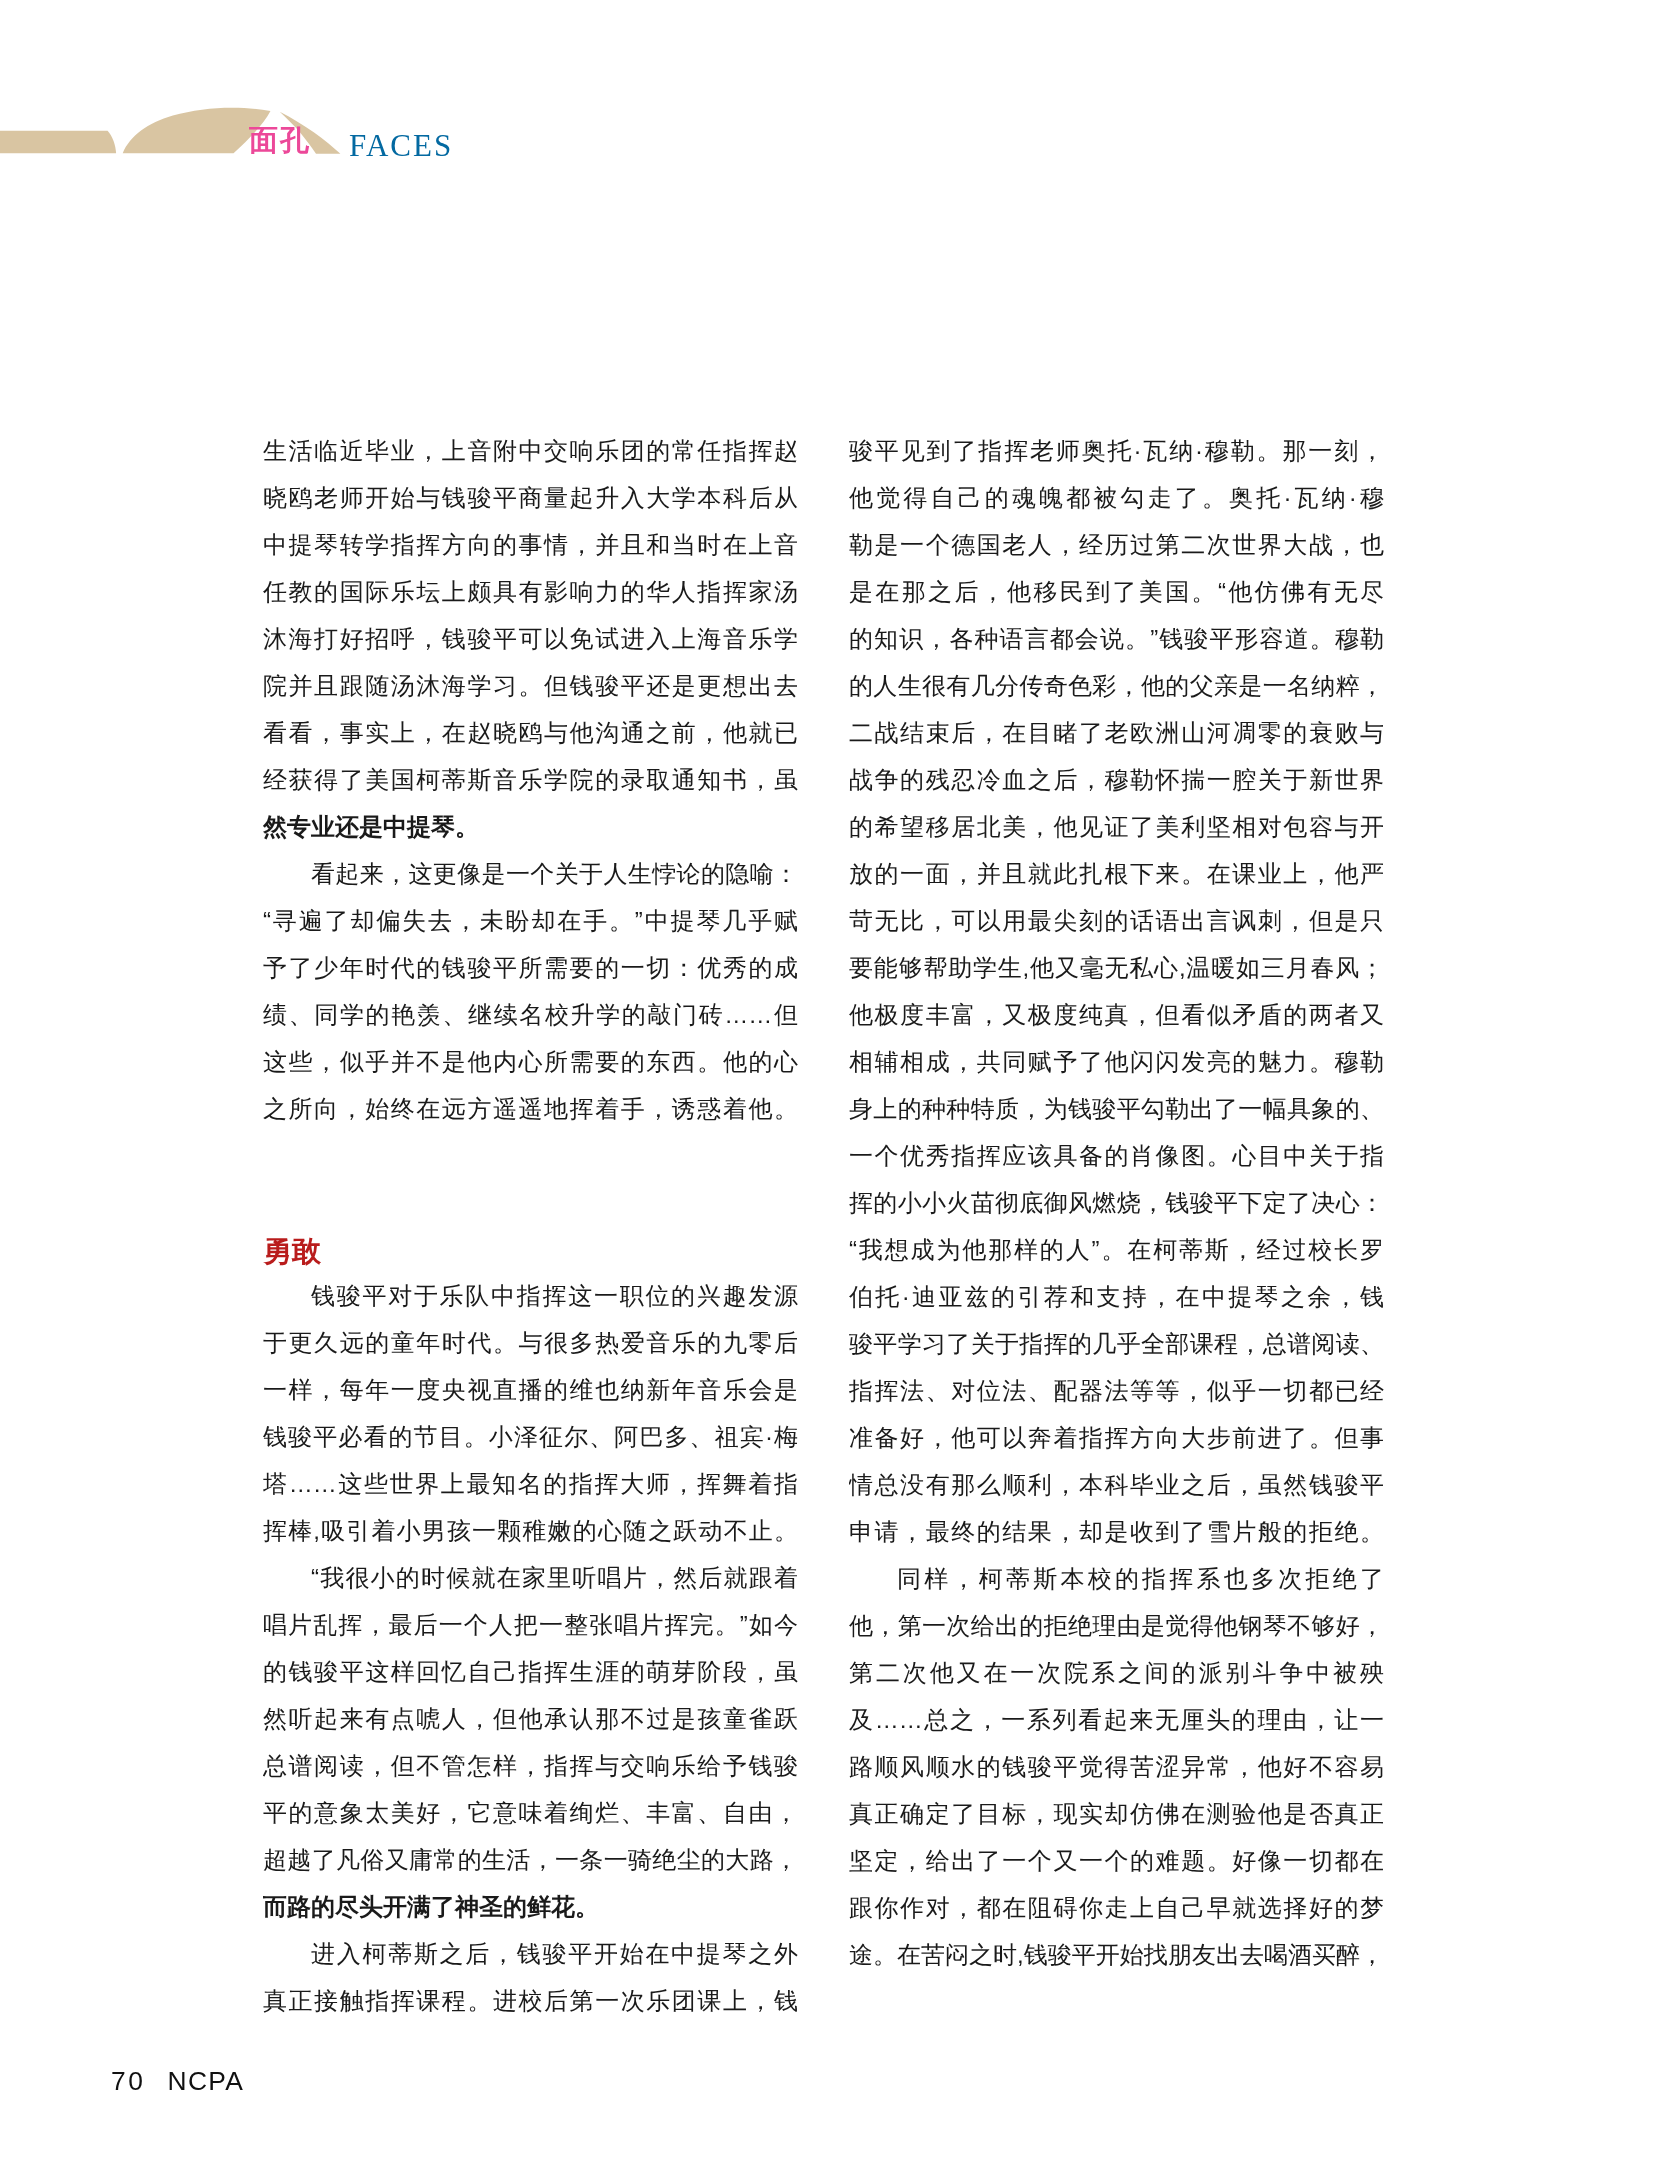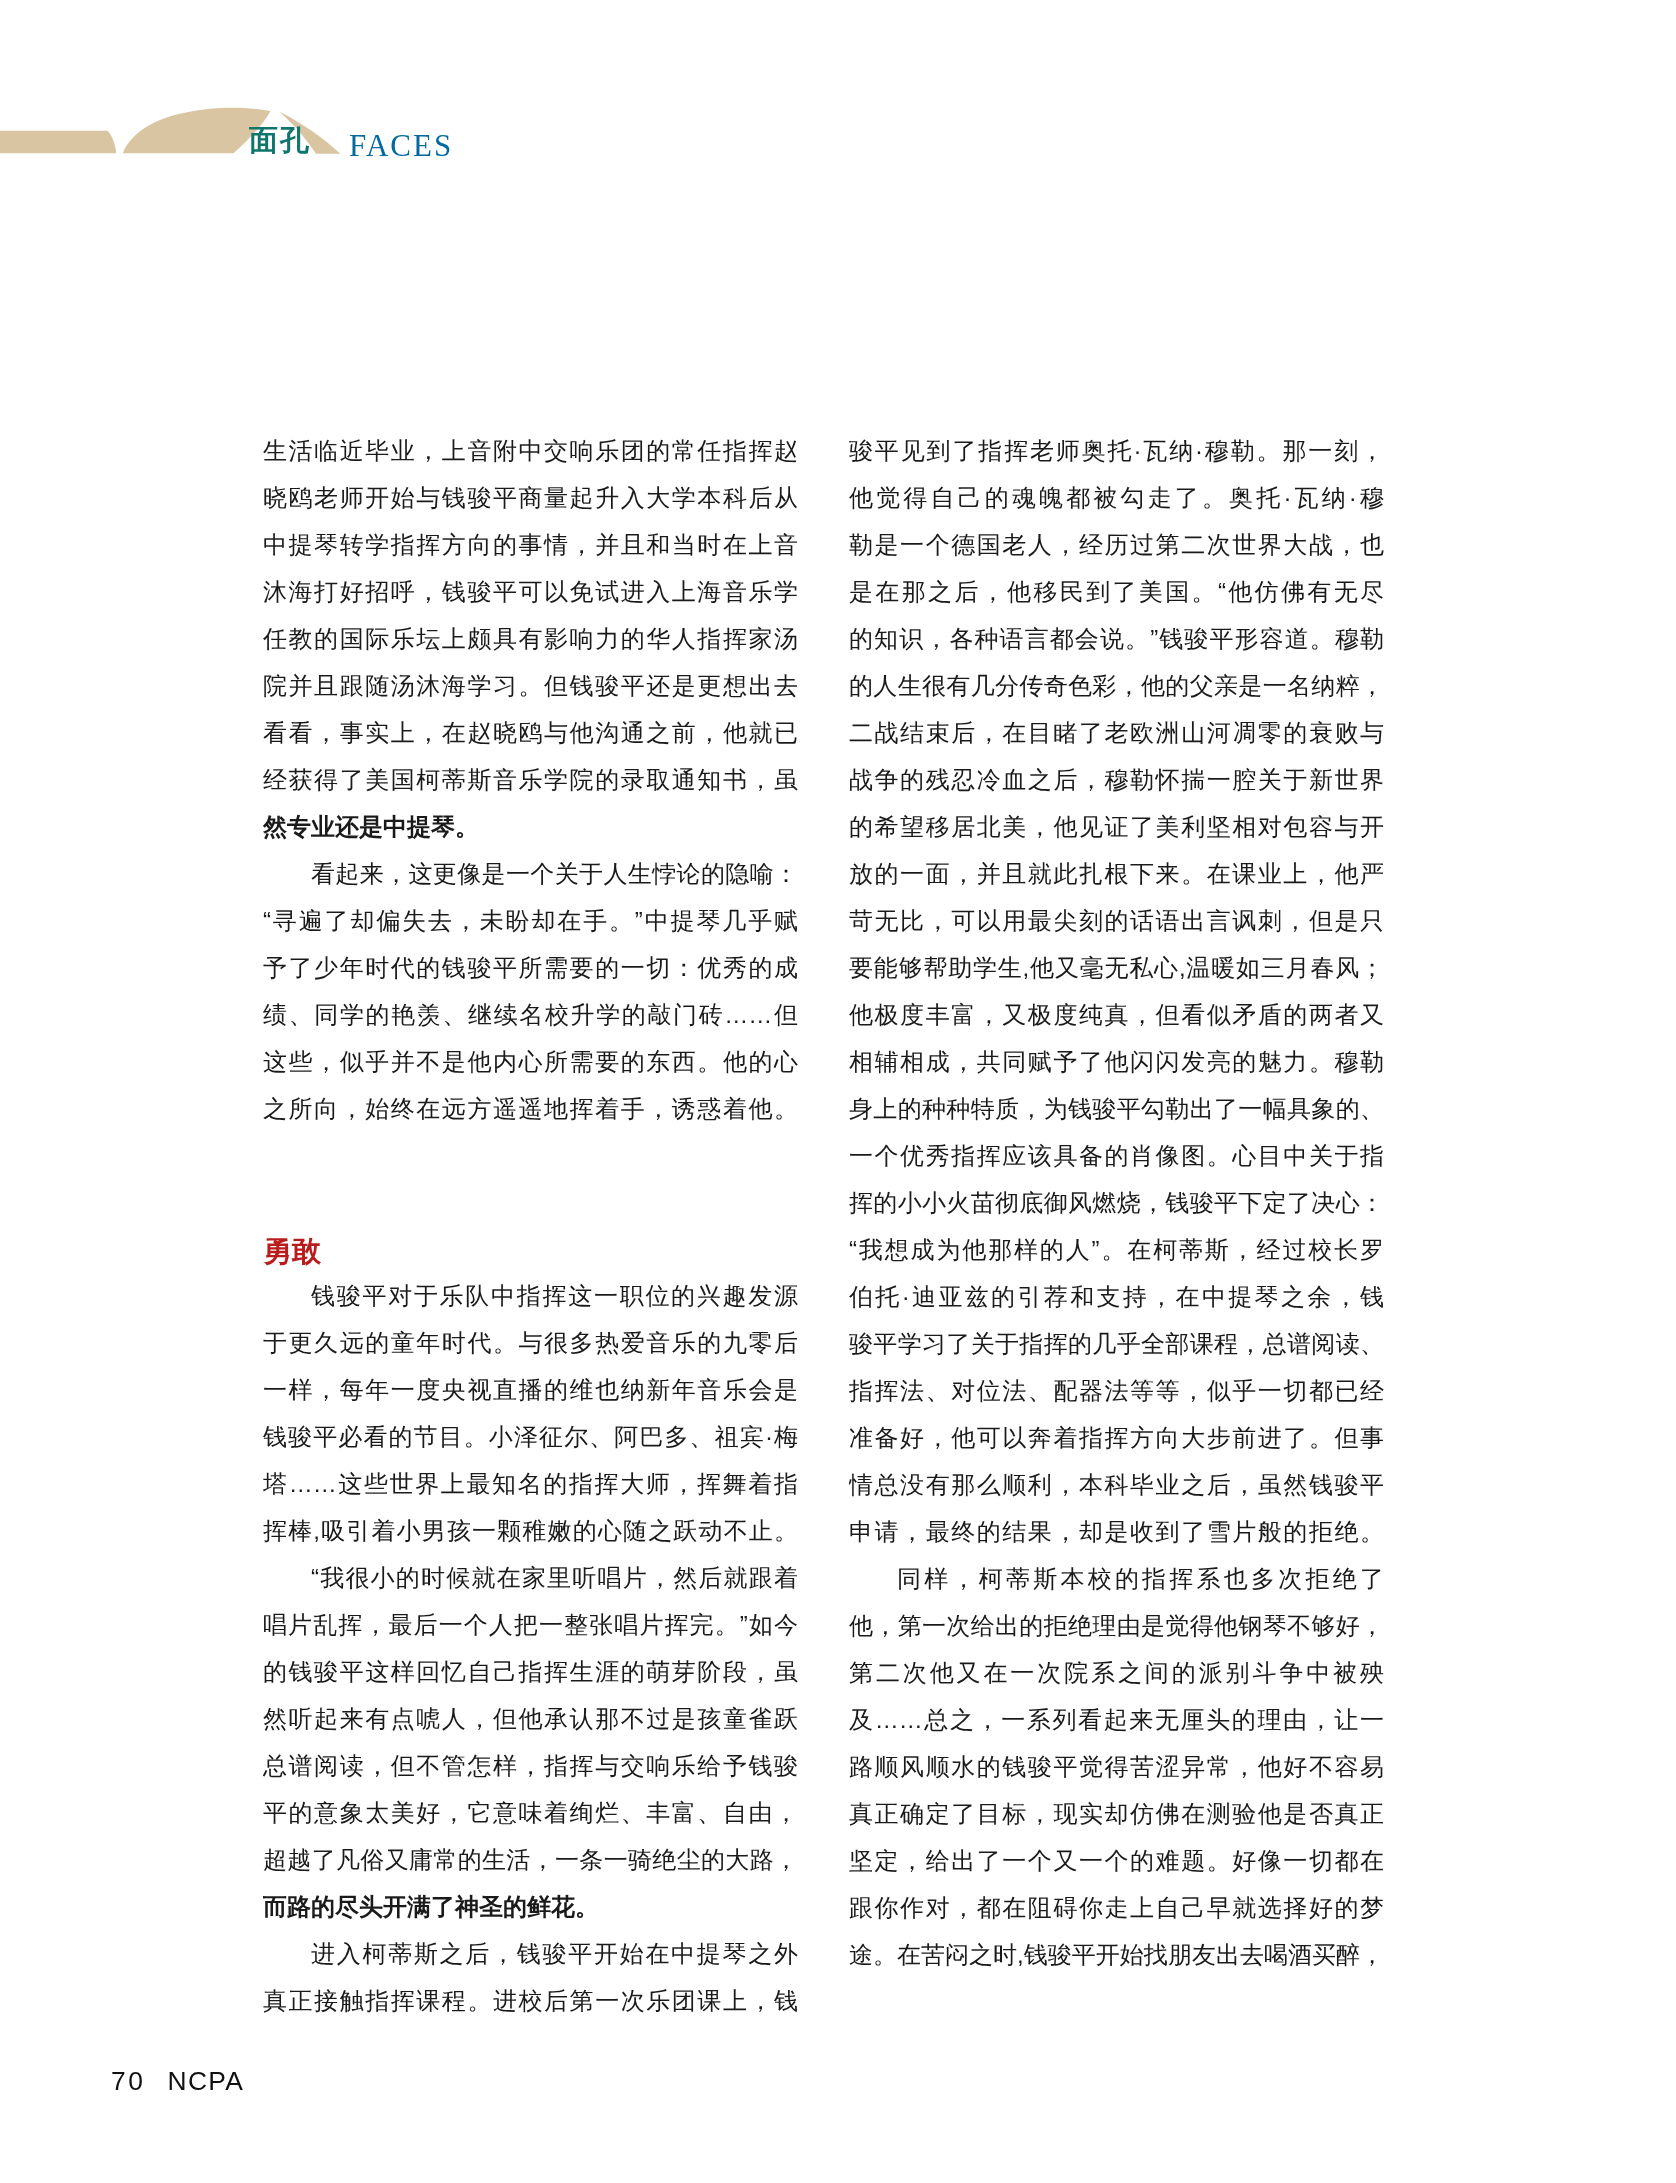--- a/index.html
+++ b/index.html
@@ -8,21 +8,21 @@
     width:1676px;height:2183px;
     background:#ffffff;
     font-family:"Liberation Sans", sans-serif;
     color:#1a1a1a;
     overflow:hidden;
   }
   .header-graphic{position:absolute;left:0;top:0;}
   .title-cn{
     position:absolute;left:249px;top:126px;
     font-size:29px;font-weight:bold;line-height:1;
-    letter-spacing:2px;color:#0f766e;
+    letter-spacing:2px;color:#ec4899;
   }
   .title-en{
     position:absolute;left:349px;top:130px;
     font-family:"Liberation Serif", serif;
     font-size:31px;line-height:1;letter-spacing:2px;color:#0369a1;
   }
   .col{
     position:absolute;top:427px;width:535px;
   }
   .col-left{left:263px;}
@@ -64,23 +64,23 @@
 
   <div class="col col-left">
     <div>
 
         <div class="line">生活临近毕业，上音附中交响乐团的常任指挥赵</div>
 
         <div class="line">晓鸥老师开始与钱骏平商量起升入大学本科后从</div>
 
         <div class="line">中提琴转学指挥方向的事情，并且和当时在上音</div>
 
+        <div class="line">任教的国际乐坛上颇具有影响力的华人指挥家汤</div>
+
         <div class="line">沐海打好招呼，钱骏平可以免试进入上海音乐学</div>
-
-        <div class="line">任教的国际乐坛上颇具有影响力的华人指挥家汤</div>
 
         <div class="line">院并且跟随汤沐海学习。但钱骏平还是更想出去</div>
 
         <div class="line">看看，事实上，在赵晓鸥与他沟通之前，他就已</div>
 
         <div class="line">经获得了美国柯蒂斯音乐学院的录取通知书，虽</div>
 
         <div class="line no-justify">然专业还是中提琴。</div>
 
         <div class="line indent">看起来，这更像是一个关于人生悖论的隐喻：</div>

